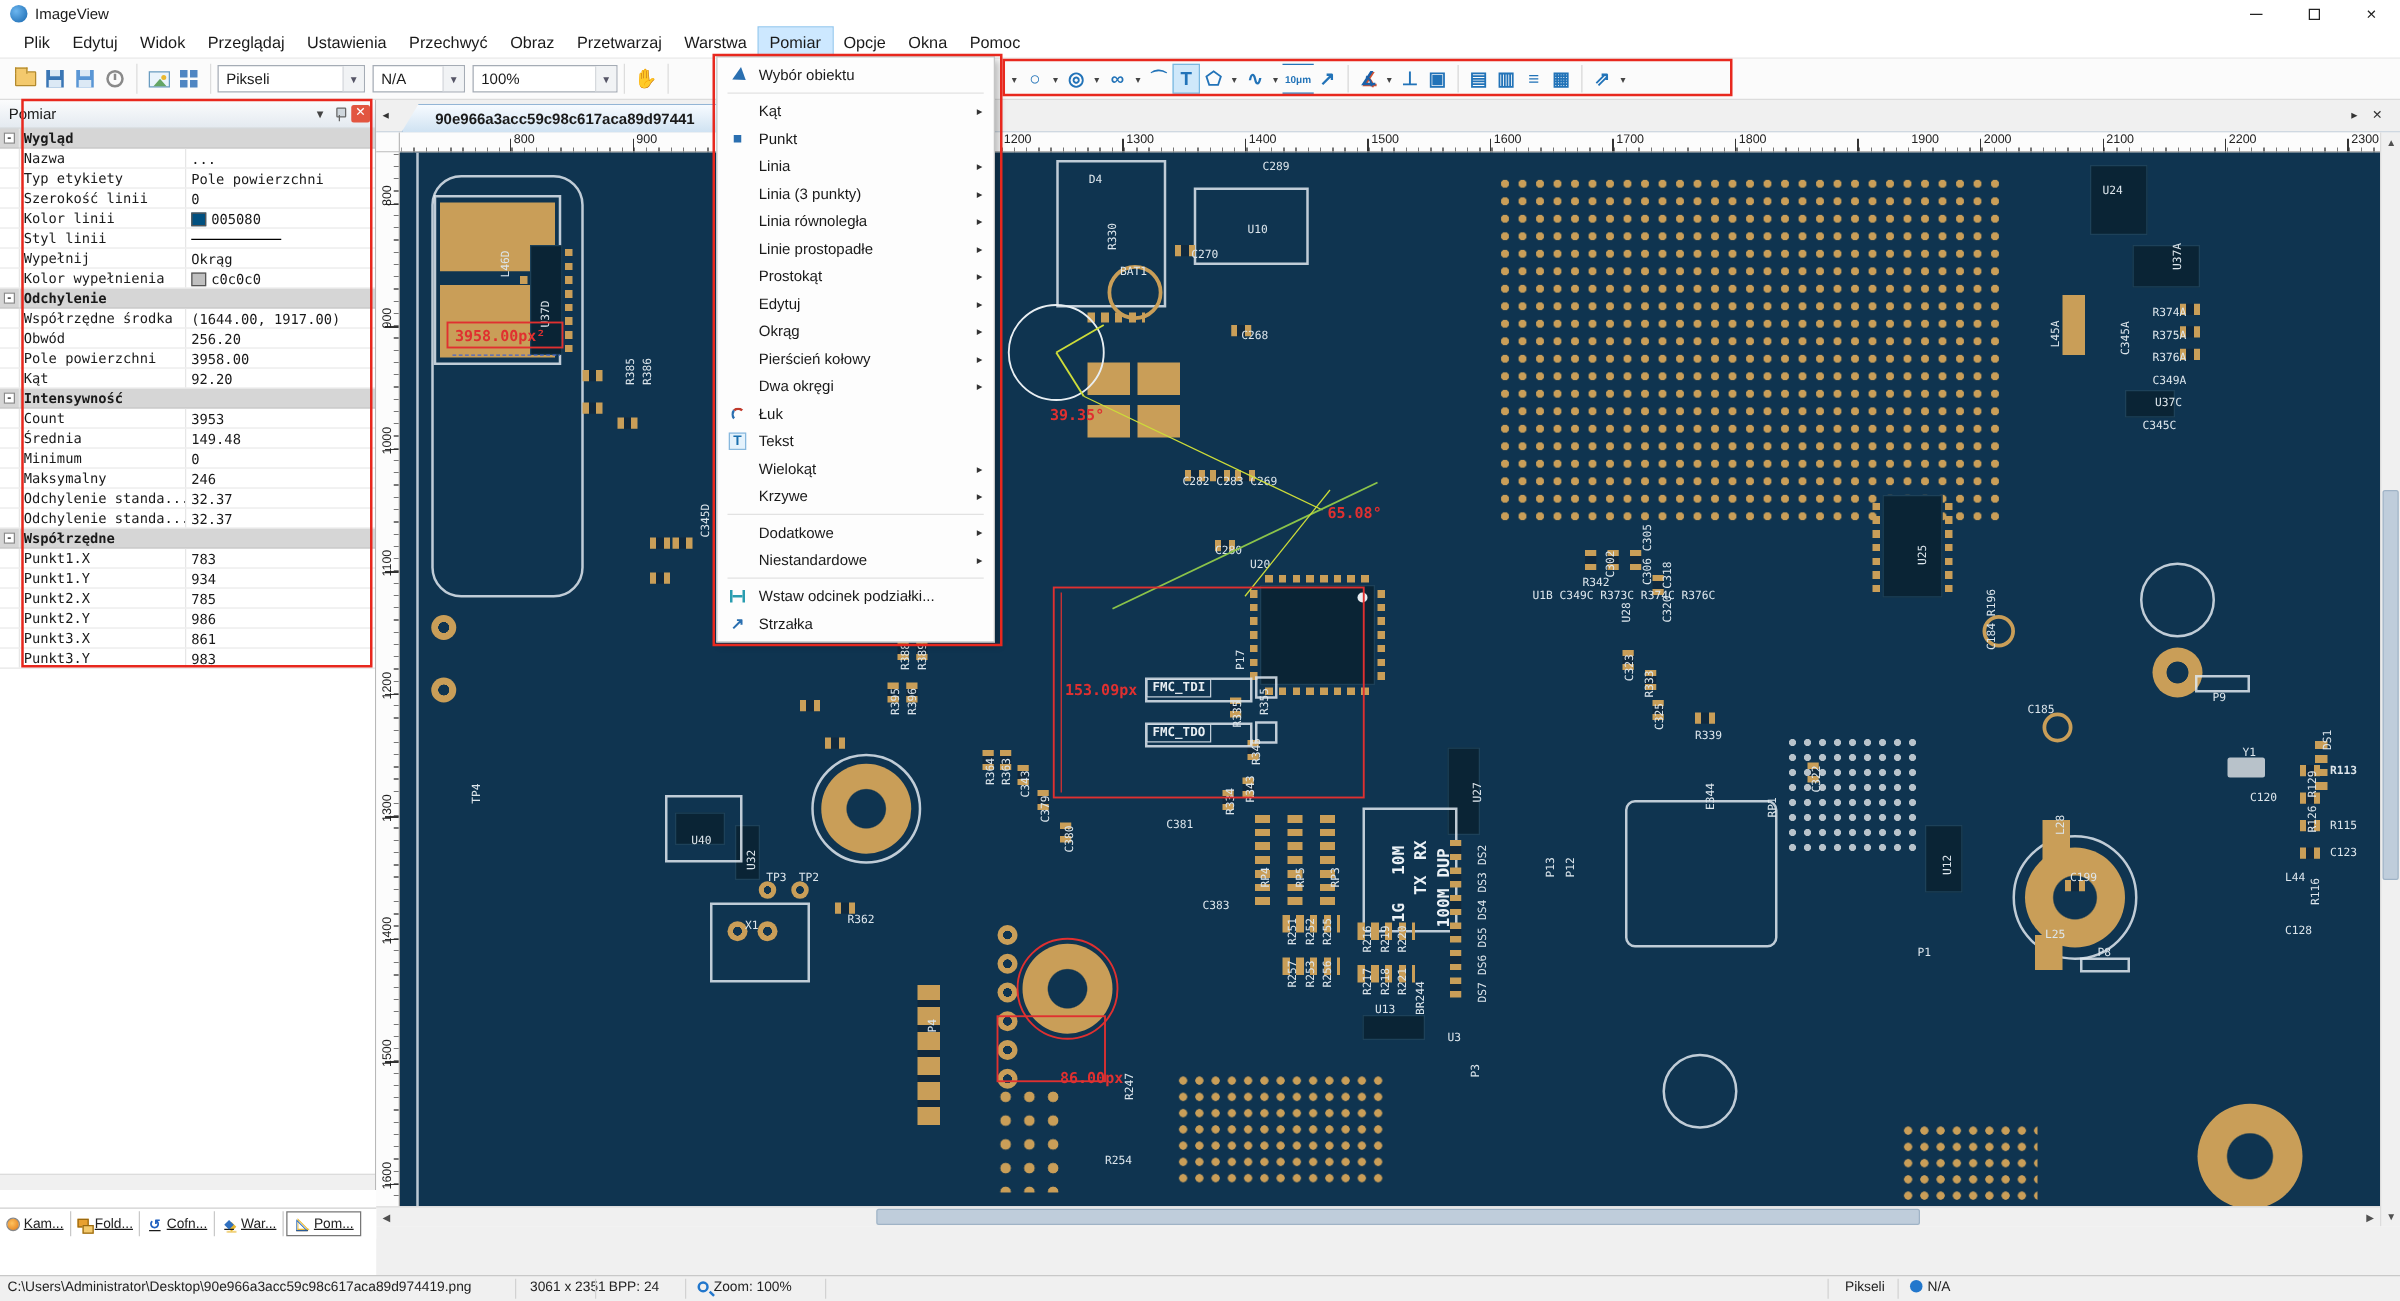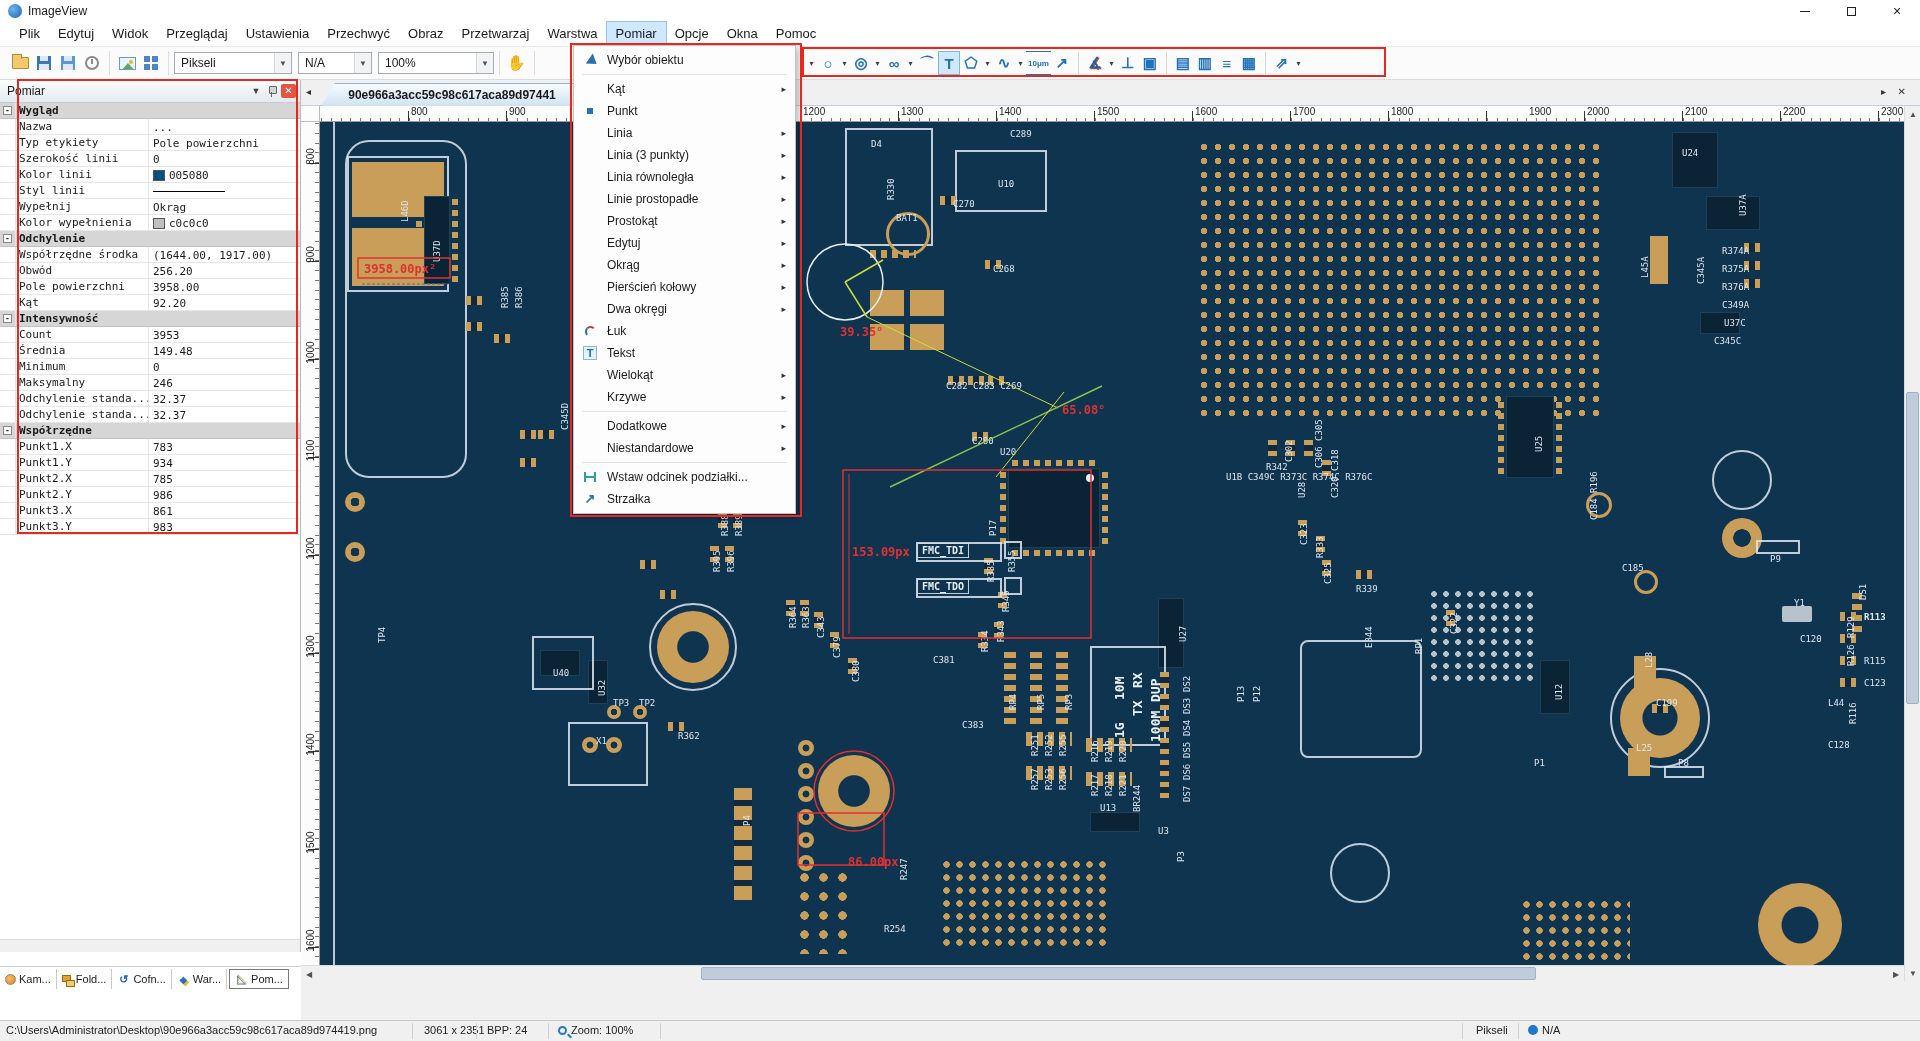--- a/index.html
+++ b/index.html
@@ -111,21 +111,21 @@
   .pcb-big { position:absolute; font-family:"DejaVu Sans Mono", monospace; font-size:13px; font-weight:bold; color:#eaf1f6; white-space:nowrap; transform:rotate(-90deg); transform-origin:0 0; z-index:4; }
   .fmc { position:absolute; font-family:"DejaVu Sans Mono", monospace; font-size:10px; font-weight:bold; color:#e8eef2; border:1px solid rgba(223,232,238,.85); padding:1px 4px; z-index:4; background:rgba(15,52,80,.4); }
   .anno { position:absolute; left:0; top:0; z-index:6; pointer-events:none; }
   
   .hscroll { position:absolute; left:301px; top:965px; width:1603px; height:16px; background:#f0f0f0; border-top:1px solid #dcdcdc; }
   .vscroll { position:absolute; left:1904px; top:106px; width:16px; height:875px; background:#f0f0f0; border-left:1px solid #dcdcdc; }
   .sarrow { position:absolute; width:16px; height:16px; font-size:8px; color:#505050; display:flex; align-items:center; justify-content:center; }
   .sthumb { position:absolute; background:#bfcddb; border:1px solid #9fb3c6; border-radius:2px; }
   .fill-br { position:absolute; left:301px; top:981px; width:1619px; height:39px; background:#f0f0f0; }
   
-  .btabs { position:absolute; left:0; top:966px; width:301px; height:25px; background:#fff; border-top:1px solid #d0d0d0; display:flex; align-items:center; font-size:11px; }
+  .btabs { position:absolute; left:0; top:966px; width:301px; height:25px; background:#fff; border-top:1px solid #d0d0d0; display:flex; align-items:center; font-size:11px;text-decoration:underline; }
   .btab { display:flex; align-items:center; gap:3px; padding:2px 5px; border-right:1px solid #c9c9c9; color:#222; height:20px; }
   .btab.active { border:1px solid #777; background:#fff; margin:0 2px; }
   .bt-ic { width:13px; height:13px; display:flex; align-items:center; justify-content:center; font-size:11px; }
   .bt-camera { width:11px; height:11px; border-radius:50%; border:1px solid #888; background:radial-gradient(circle at 40% 40%, #ffc25e, #e07818); }
   .bt-folders { width:11px; height:11px; position:relative; }
   .bt-folders::before { content:""; position:absolute; left:0; top:1px; width:7px; height:5px; background:#e8a030; border:1px solid #9a6a10; }
   .bt-folders::after { content:""; position:absolute; left:4px; top:6px; width:7px; height:5px; background:#f3c96d; border:1px solid #9a6a10; }
   .bt-undo::before { content:"↺"; color:#2060c0; font-weight:bold; }
   .bt-layers::before { content:"◆"; color:#3070c0; font-size:10px; text-shadow:2px 2px 0 #e8b830; }
   .bt-measure::before { content:"◺"; color:#3070c0; font-size:12px; text-shadow:1px -1px 0 #e8b830; }

